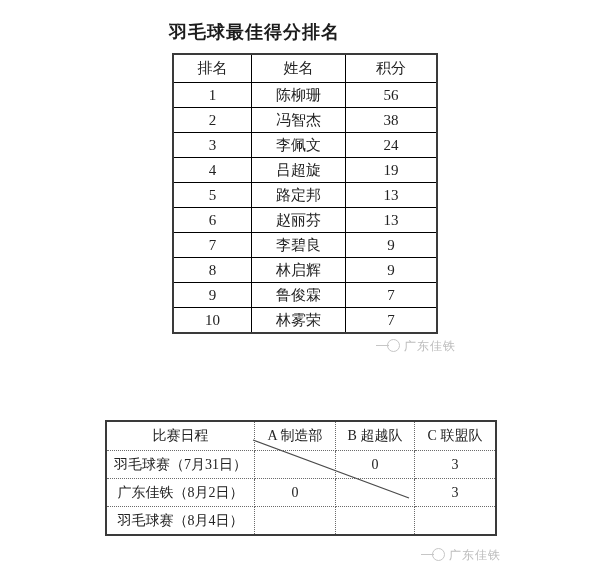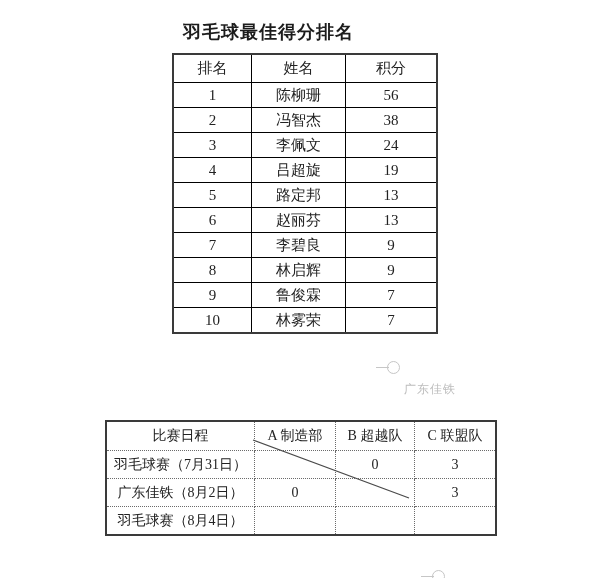--- a/index.html
+++ b/index.html
@@ -4,21 +4,20 @@
 <style>
   html, body { margin: 0; padding: 0; background: #ffffff; }
   .page {
     position: relative;
     width: 509px;
     height: 578px;
     background: #ffffff;
     font-family: "Liberation Serif", "DejaVu Serif", serif;
     color: #222222;
     overflow: hidden;
-    padding-left: 28px;
   }
 
   .title1 {
     position: absolute;
     top: 20px; left: 0;
     width: 100%;
     margin: 0;
     text-align: center;
     font-size: 18px;
     font-weight: bold;
@@ -119,21 +118,21 @@
     margin-right: 4px;
     position: relative;
   }
   .wm-circle::after {
     content: "";
     position: absolute;
     left: -4px; top: 5px;
     width: 5px; height: 0;
     border-top: 1px solid #c6c6c6;
   }
-  .wm-text { letter-spacing: 1px; margin-top: 44px; }
+  .wm-text { letter-spacing: 1px; }
 </style>
 </head>
 <body>
 
 <div class="page">
 
   <h1 class="title1">羽毛球最佳得分排名</h1>
 
   <table class="t1">
     <thead>

